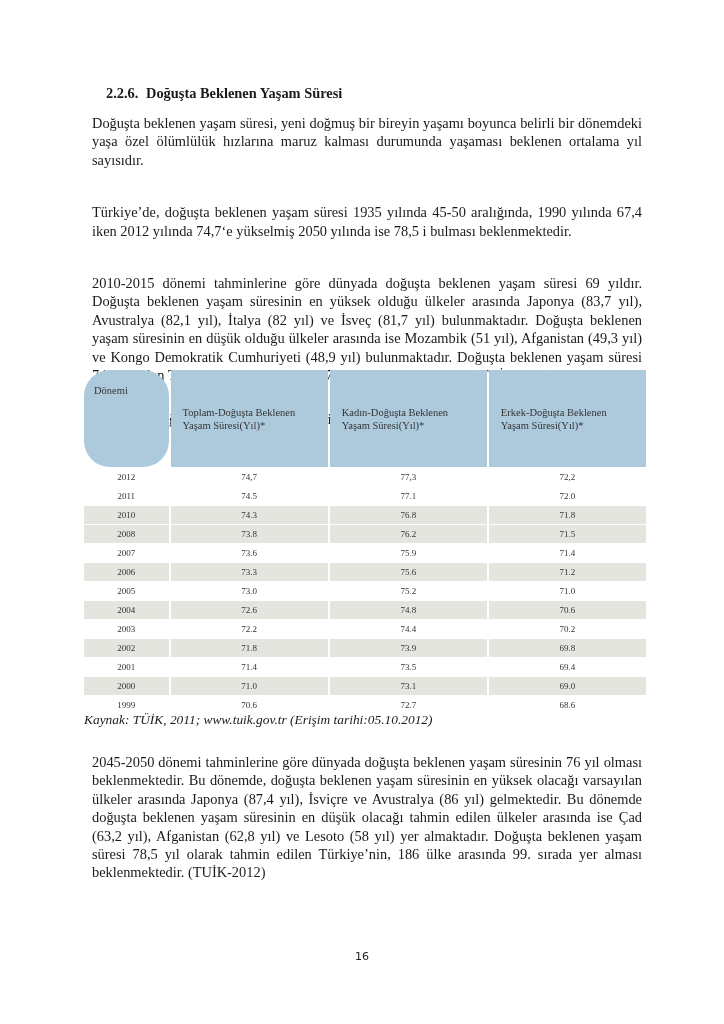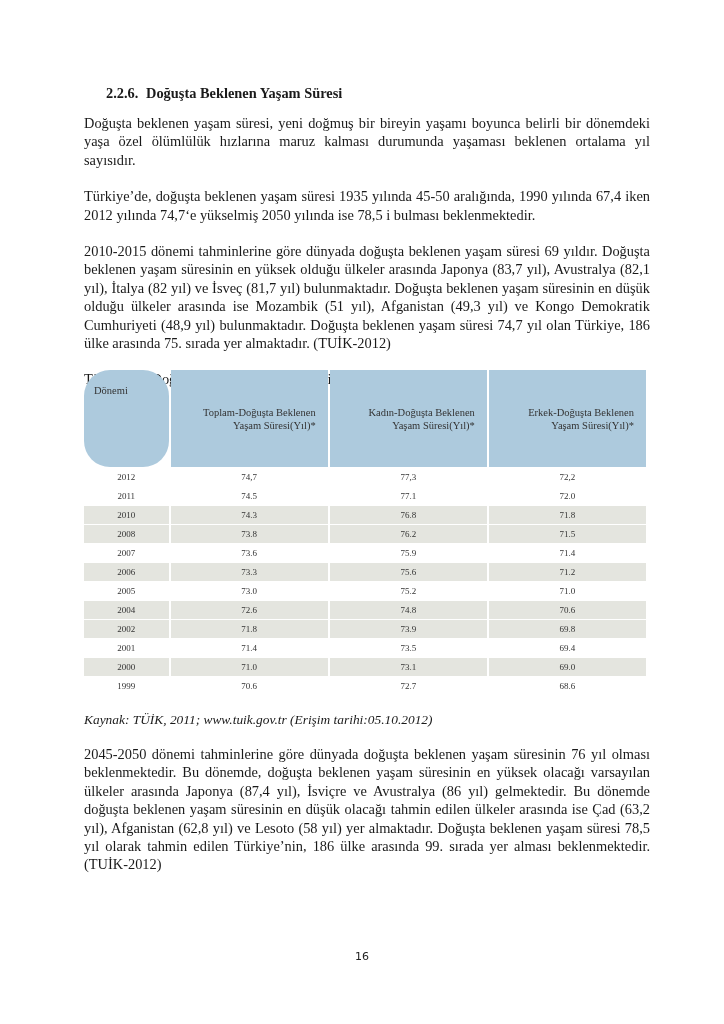--- a/index.html
+++ b/index.html
@@ -1,28 +1,28 @@
 <!DOCTYPE html>
 <html><head>
 <meta charset="utf-8">
 <style>
   html, body { margin: 0; padding: 0; background: #ffffff; }
   body { width: 724px; height: 1024px; position: relative; overflow: hidden;
          font-family: "Liberation Serif", serif; color: #1a1a1a; }
   .page { position: absolute; left: 84px; top: 84px; width: 566px; }
   .heading { font-weight: bold; font-size: 14.4px; line-height: 18px; margin: 0 0 12px 22px; }
   .heading .num { display: inline-block; width: 40px; }
-  p { margin: 0; font-size: 14.4px; line-height: 18.4px; text-align: justify; }
+  p { margin: 8px; font-size: 14.4px; line-height: 18.4px; text-align: justify; }
   .gap { height: 18px; }
   .caption { font-size: 14.4px; line-height: 18px; margin-top: 0; }
   table.data { position: absolute; left: 84px; top: 369px; width: 566px;
                border-collapse: separate; border-spacing: 2px 1px;
                font-family: "Liberation Serif", serif; font-size: 9px; color: #333; margin-left: -2px; }
   table.data th { background: #adcadd; font-weight: normal; font-size: 10.5px; color: #333;
-                  height: 73px; text-align: right; vertical-align: middle; line-height: 13px; padding: 12px; }
+                  height: 73px; text-align: left; vertical-align: middle; line-height: 13px; padding: 12px; }
   table.data th.first { text-align: left; vertical-align: top; padding: 14px 0 0 10px; width: 86px; border-radius: 26px; }
   table.data th.c { width: 156px; }
   table.data td { height: 18px; text-align: center; padding: 0; }
   table.data tr.alt td { background: #e4e5df; }
   .source { position: absolute; left: 84px; top: 712px; font-style: italic; font-size: 13.4px; color: #1a1a1a; }
   .p2 { position: absolute; left: 84px; top: 745px; width: 566px; }
   .pagenum { position: absolute; left: 0; width: 724px; top: 950px; text-align: center;
              font-family: "DejaVu Sans", sans-serif; font-size: 11px; color: #222; }
 </style>
 </head>
@@ -92,20 +92,26 @@
         <td>73.0</td>
         <td>75.2</td>
         <td>71.0</td>
       </tr>
       <tr class="alt">
         <td>2004</td>
         <td>72.6</td>
         <td>74.8</td>
         <td>70.6</td>
       </tr>
+      <tr>
+        <td>2003</td>
+        <td>72.2</td>
+        <td>74.4</td>
+        <td>70.2</td>
+      </tr>
       <tr class="alt">
         <td>2002</td>
         <td>71.8</td>
         <td>73.9</td>
         <td>69.8</td>
       </tr>
       <tr>
         <td>2001</td>
         <td>71.4</td>
         <td>73.5</td>

